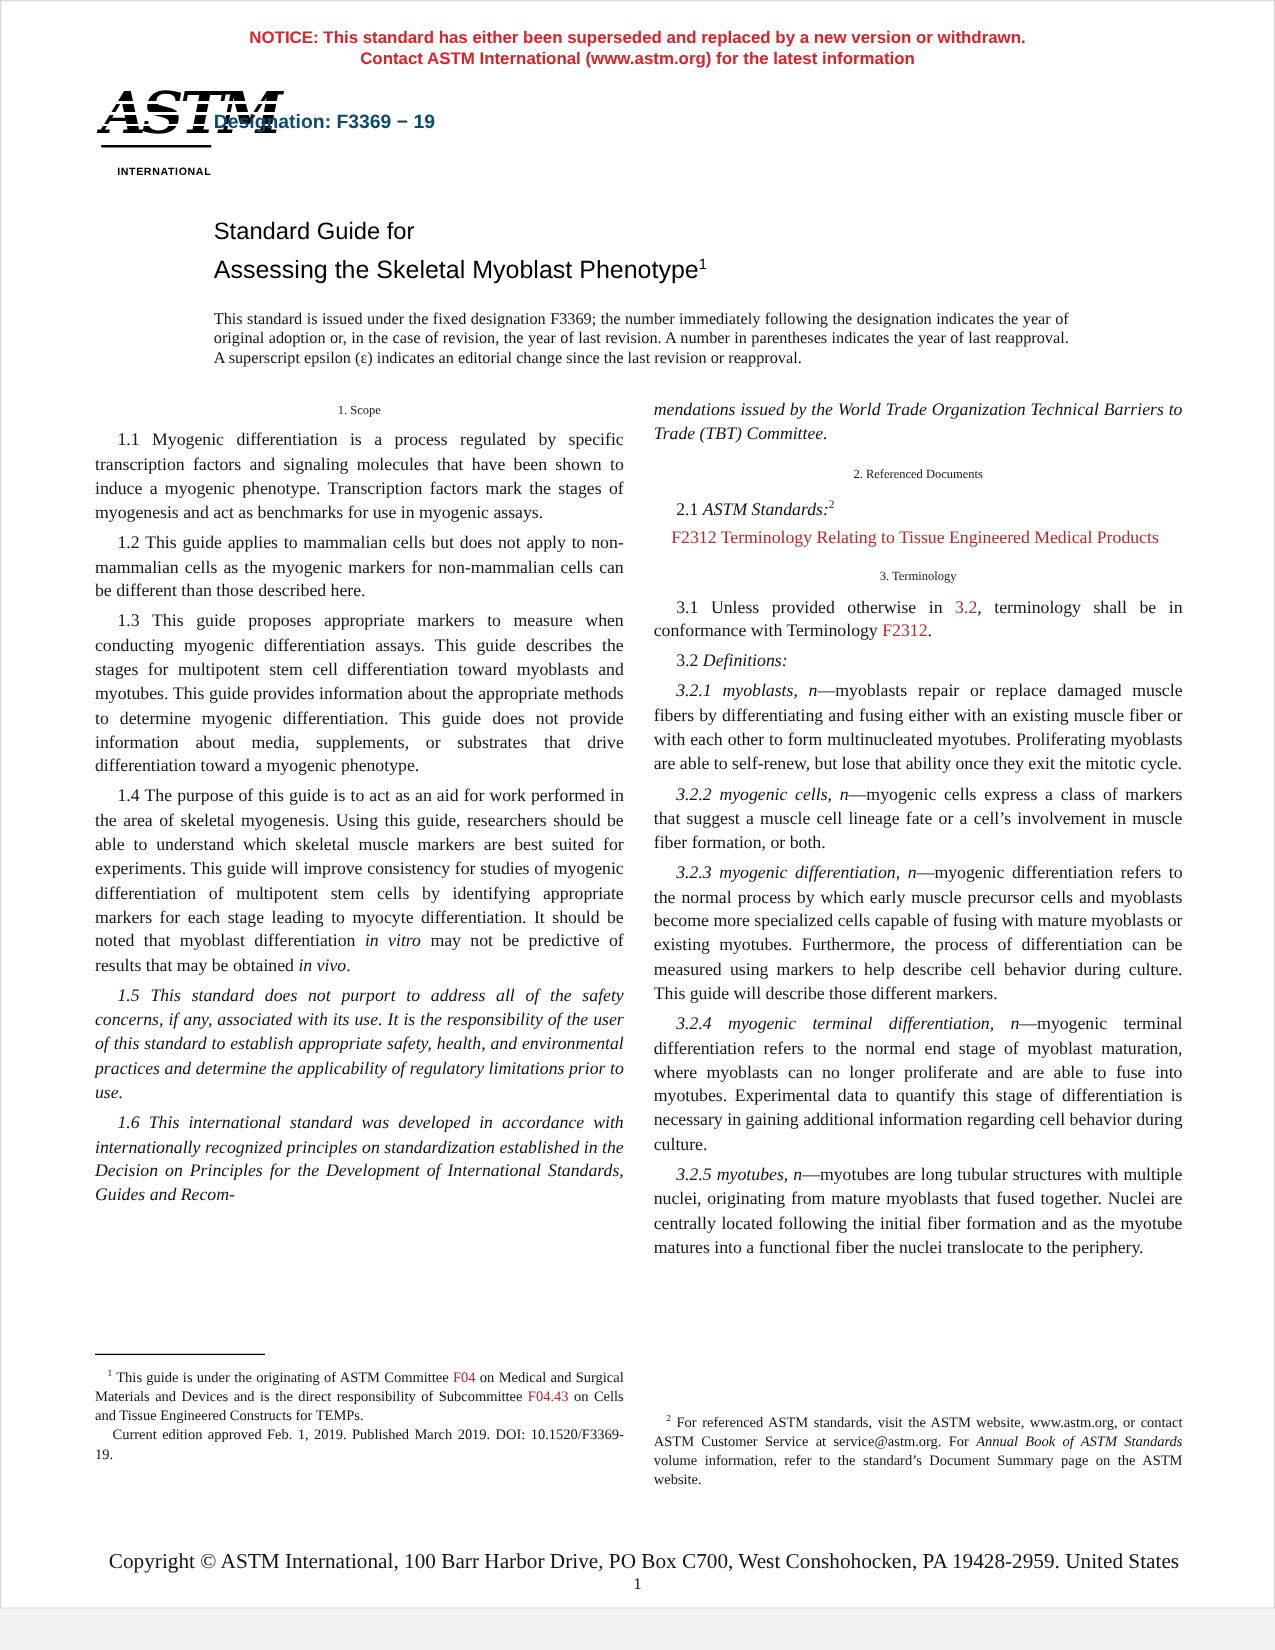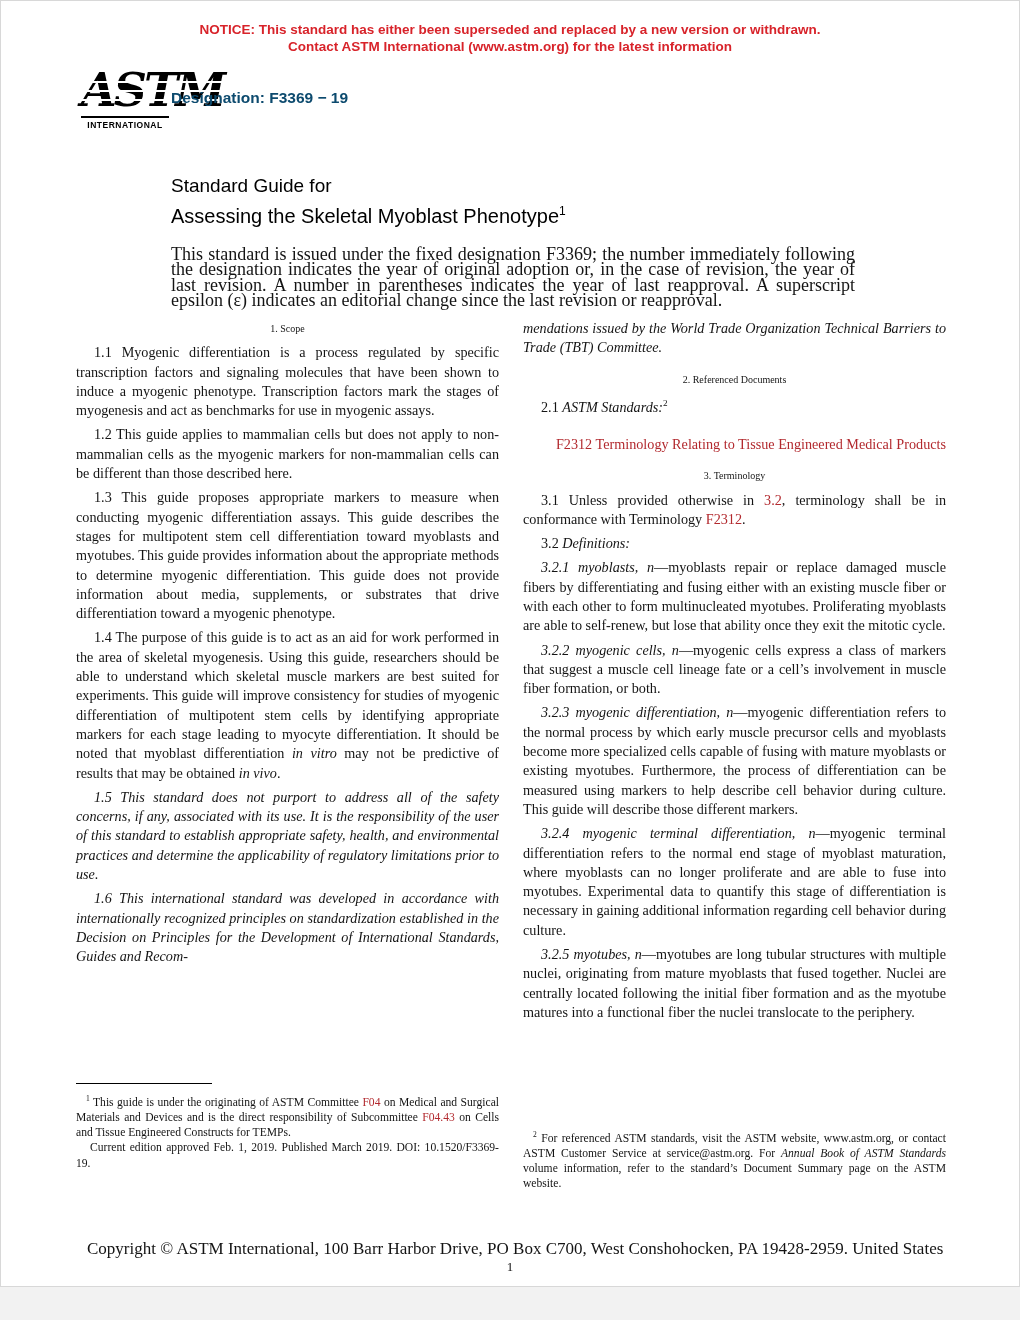--- a/index.html
+++ b/index.html
@@ -31,53 +31,53 @@
     font-size: 46px; line-height: 1; letter-spacing: -3px; color:#000;
   }
   .logo-stripes {
     position: absolute; left: -3px; right: -3px; top: 7px; height: 33px;
     background: repeating-linear-gradient(180deg, rgba(255,255,255,0) 0 7px, #ffffff 7px 9px);
     pointer-events: none;
   }
   .logo-sub {
     font-family: "Liberation Sans", sans-serif; font-weight: 700;
     font-size: 8.5px; letter-spacing: 0.5px; color:#000;
-    border-top: 2px solid #000; padding-top: 2px; margin-top: 3px;
-    text-align: center; width: 88px;
+    border-top: 2px solid #000; padding-top: 14px; margin-top: 3px;
+    text-align: right; width: 88px;
   }
   .designation {
     position: absolute; left: 170px; top: 88px;
     font-family: "Liberation Sans", sans-serif; font-weight: 700;
     font-size: 15.5px; color: #0c4a6e;
   }
   
   .title-block { position: absolute; left: 170px; top: 172px; font-family: "Liberation Sans", sans-serif; font-weight: 400; color:#000; }
   .title-prefix { font-size: 19px; line-height: 25px; }
   .title-main { font-size: 20px; line-height: 27px; }
   .title-main sup { font-size: 12px; }
   
   .issued-note {
     position: absolute; left: 170px; top: 246px; width: 684px;
-    font-size: 18px; line-height: 15.4px; text-align: justify; margin: 0;
+    font-size: 13px; line-height: 15.4px; text-align: justify; margin: 0;
   }
   
   .col {
     position: absolute; top: 318px; width: 423px;
     font-size: 14.2px; line-height: 19.3px; text-align: justify;
   }
   .col-left { left: 75px; }
   .col-right { left: 522px; }
   .sec {
     font-family: "Liberation Serif", serif; font-weight: 400;
     font-size: 10px; margin: 12px 0 4px 0; text-align: center;
   }
   .col .sec:first-child { margin-top: 0; }
   .body-p { margin: 5px 0 0 0; text-indent: 18px; }
   .body-p.no-indent { text-indent: 0; margin-top: 0; }
-  .ref-entry { text-indent: -19px; padding-left: 33px; margin-top: 18px; text-align: right; }
+  .ref-entry { text-indent: -19px; padding-left: 33px; margin-top: 3px; text-align: left; }
   .it { font-style: italic; }
   .link { color: #b2292e; text-decoration: none; cursor: pointer; }
   sup { font-size: 0.65em; }
   
   .fn-left  { position: absolute; left: 75px;  top: 1082px; width: 423px; }
   .fn-right { position: absolute; left: 522px; top: 1126px; width: 423px; }
   .fn-rule { width: 136px; border-top: 1px solid #000; margin-bottom: 7px; }
   .fn-p { font-size: 11.6px; line-height: 15.2px; text-align: justify; margin: 0; }
   .fn-p.first { text-indent: 10px; }
   .fn-p.indent { text-indent: 14px; }

